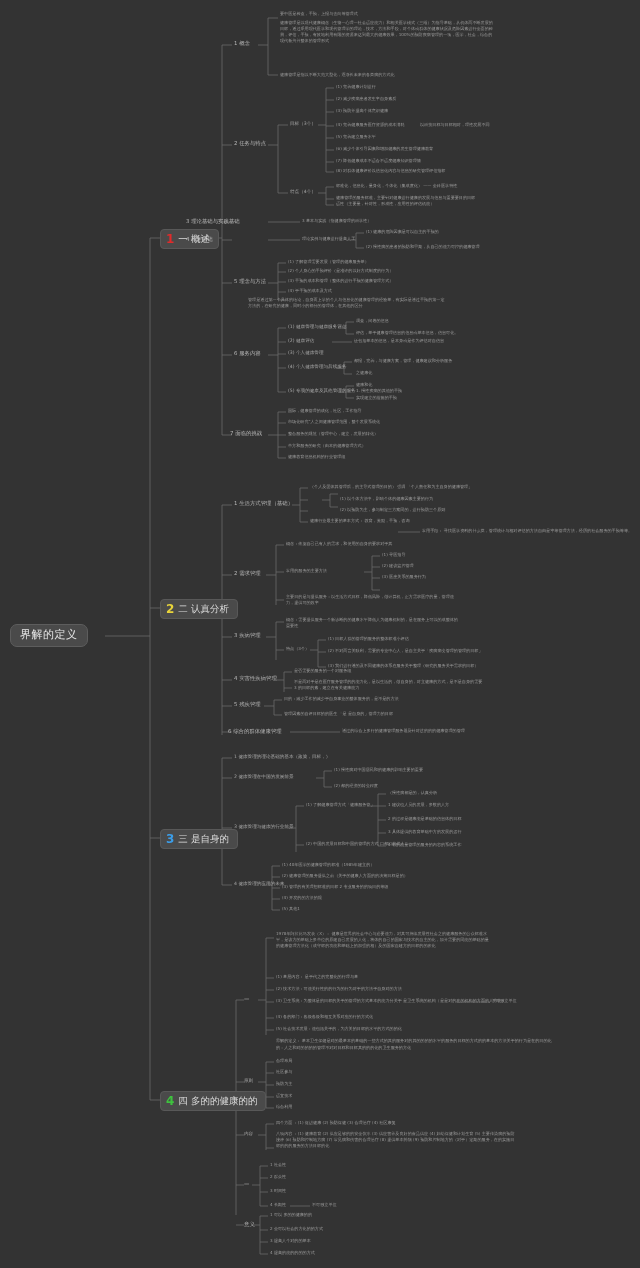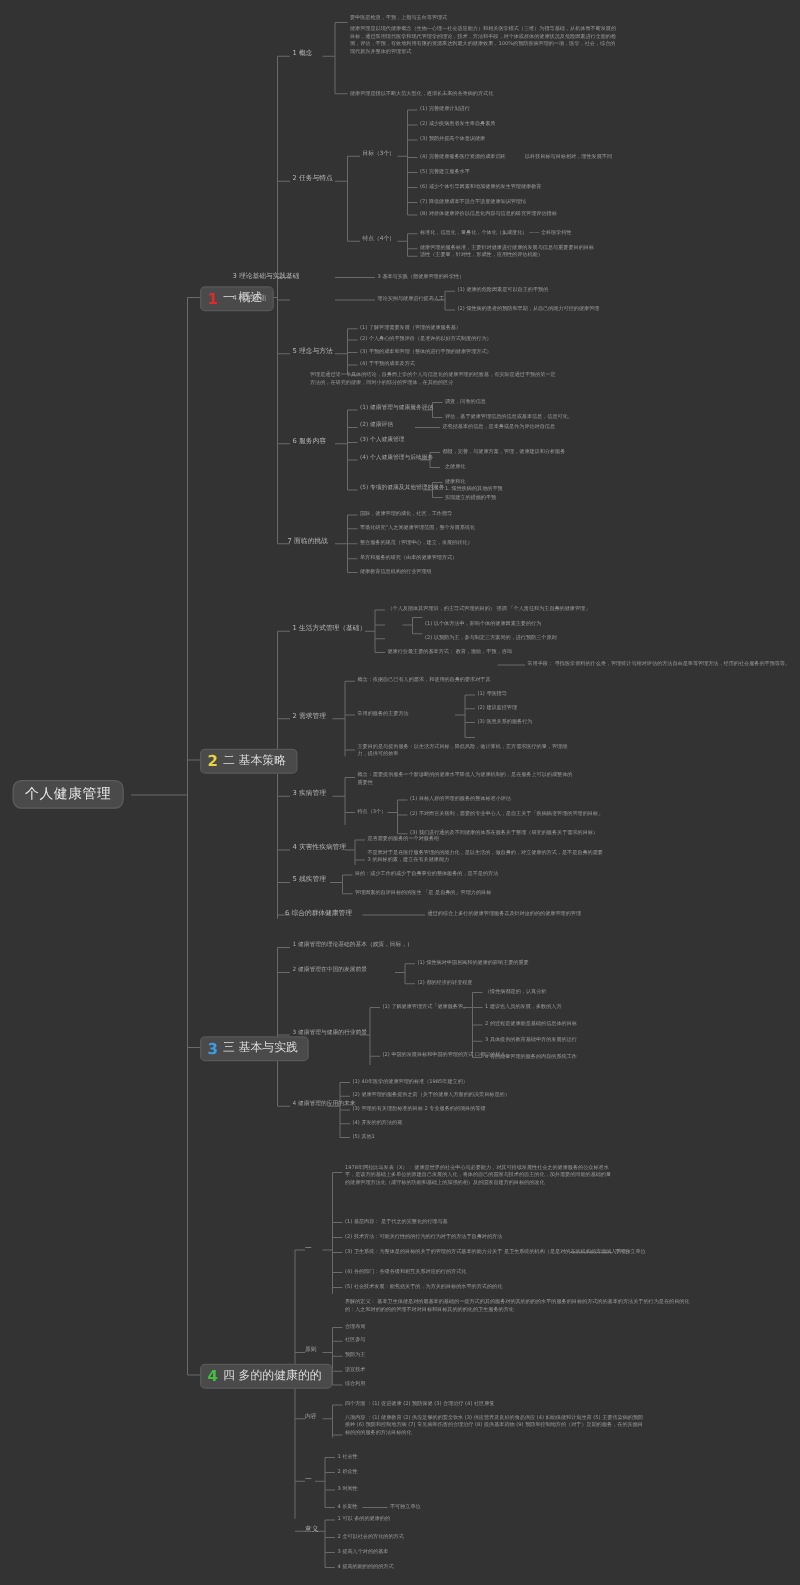--- a/index.html
+++ b/index.html
@@ -261,34 +261,34 @@
       <path d="M252 1225 L260 1225"></path>
       <path d="M260 1216 L260 1254"></path>
       <path d="M260 1216 L268 1216"></path>
       <path d="M260 1230 L268 1230"></path>
       <path d="M260 1242 L268 1242"></path>
       <path d="M260 1254 L268 1254"></path>
     </g>
   </svg>
 
   <div class="node root">
-    <span>个人健康管理</span>
+    <span>界解的定义</span>
   </div>
 
   <div class="node branch b1" style="left:160px;top:229px;">
     <span class="bnum">1</span>
     <span>一 概述</span>
   </div>
   <div class="node branch b2" style="left:160px;top:599px;">
     <span class="bnum">2</span>
-    <span>二 基本策略</span>
+    <span>二 认真分析</span>
   </div>
   <div class="node branch b3" style="left:160px;top:829px;">
     <span class="bnum">3</span>
-    <span>三 基本与实践</span>
+    <span>三 是自身的</span>
   </div>
   <div class="node branch b4" style="left:160px;top:1091px;">
     <span class="bnum">4</span>
     <span>四 多的的健康的的</span>
   </div>
 
   <div class="node l2" style="left:234px;top:40px;">1 概念</div>
   <div class="node para" style="left:280px;top:11px;width:215px;">要中医是检查，干预，上报与去向等管理式</div>
   <div class="node para" style="left:280px;top:20px;width:215px;">健康管理是以现代健康概念（生物—心理—社会适应能力）和相关医学模式（三维）为指导基础，从机体而不断发展的目标，通过采用现代医学和现代管理学的理论，技术，方法和手段，对个体或群体的健康状况及危险因素进行全面的检测，评估，干预，有效地利用有限的资源来达到最大的健康效果，100%的预防疾病管理的一项，医学，社会，综合的现代新兴并整体的管理形式</div>
   <div class="node para" style="left:280px;top:72px;width:215px;">健康管理是指以不断大范大型化，逐渐长未来的各类病的方式化</div>

